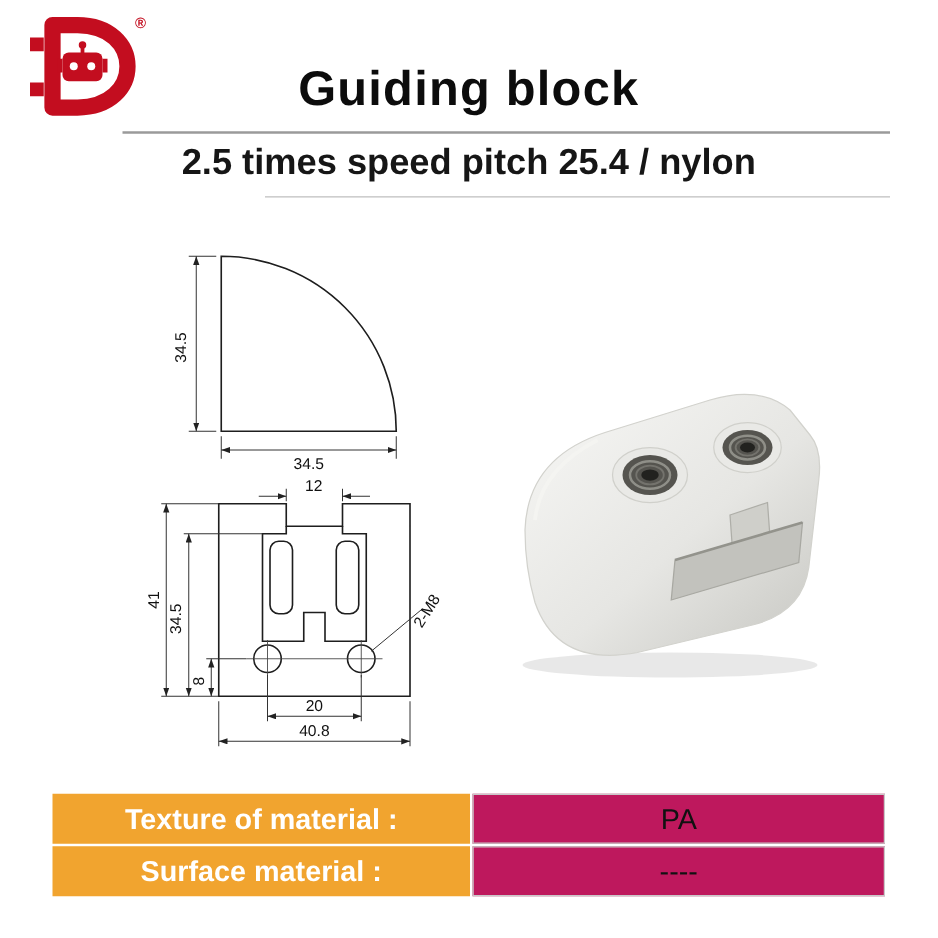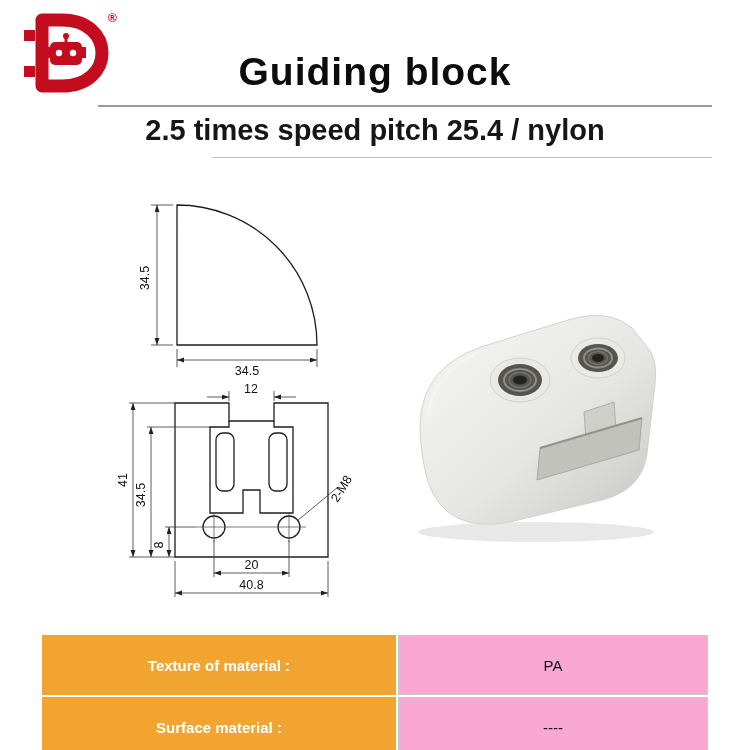--- a/index.html
+++ b/index.html
@@ -10,23 +10,23 @@
          font-size:39px;font-weight:700;color:#0c0c0c;letter-spacing:1px;}
   .rule{position:absolute;background:#9a9a9a;}
   .rule-1{left:98px;top:105px;width:614px;height:2px;}
   .rule-2{left:212px;top:157px;width:500px;height:1px;background:#bfbfbf;}
   .subtitle{position:absolute;left:0;top:114px;width:750px;text-align:center;
             font-size:29px;color:#161616;font-weight:bold;}
   .drawing{position:absolute;left:95px;top:175px;}
   .product{position:absolute;left:388px;top:296px;}
   .spec{position:absolute;left:40px;top:633px;width:670px;border-collapse:separate;
         border-spacing:2px;table-layout:fixed;}
-  .spec td{height:38px;text-align:center;font-size:15px;padding:10px;}
+  .spec td{height:38px;text-align:center;font-size:23px;padding:0;}
   .spec td.label{background:#F1A42F;color:#fff;font-weight:700;width:334px;}
-  .spec td.value{border:1px solid #c8c8c8;color:#111;background:#f9a8d4;}
+  .spec td.value{border:1px solid #c8c8c8;color:#111;background:#be185d;}
   svg text{font-family:"Liberation Sans",sans-serif;}
   .dim{font-size:12.5px;fill:#111;}
   .obj{stroke:#1e1e1e;stroke-width:1.3;fill:none;}
   .thin{stroke:#333;stroke-width:0.8;fill:none;}
   .cline{stroke:#444;stroke-width:0.7;fill:none;}
 </style>
 </head>
 <body>
 
 <div class="page">

